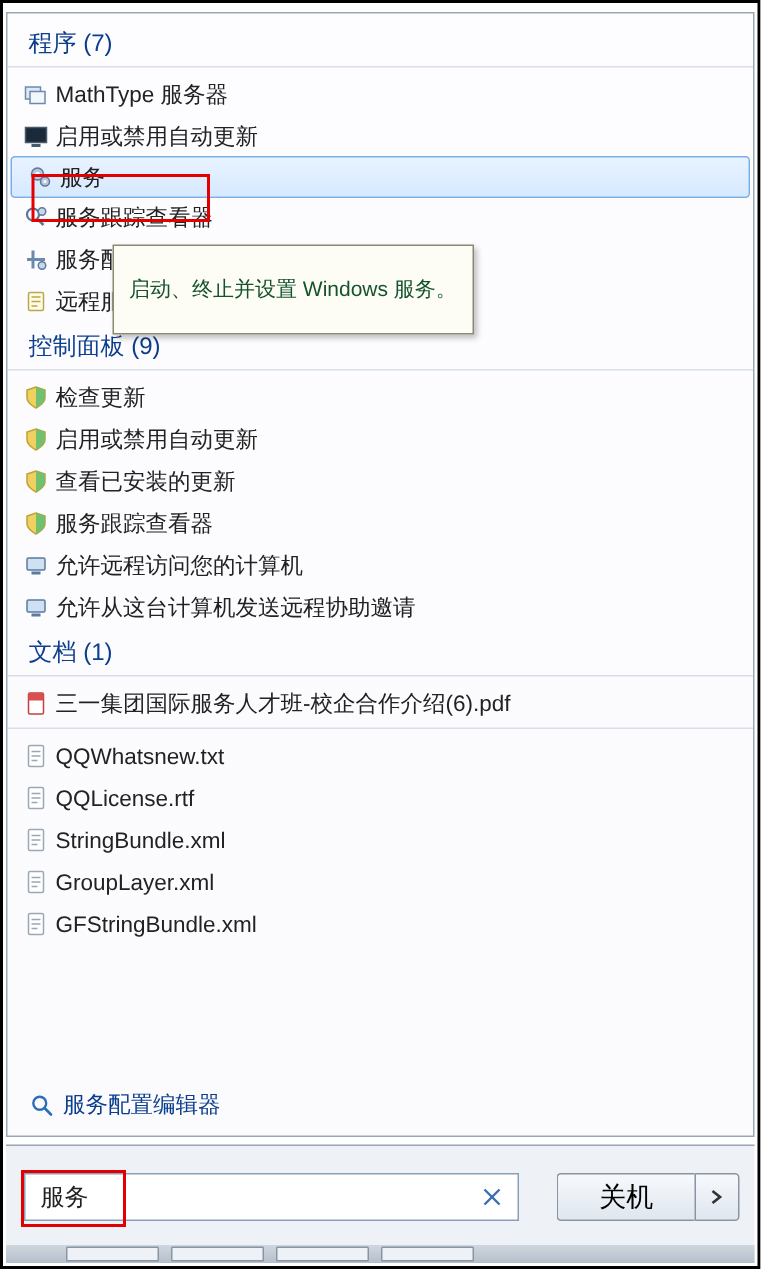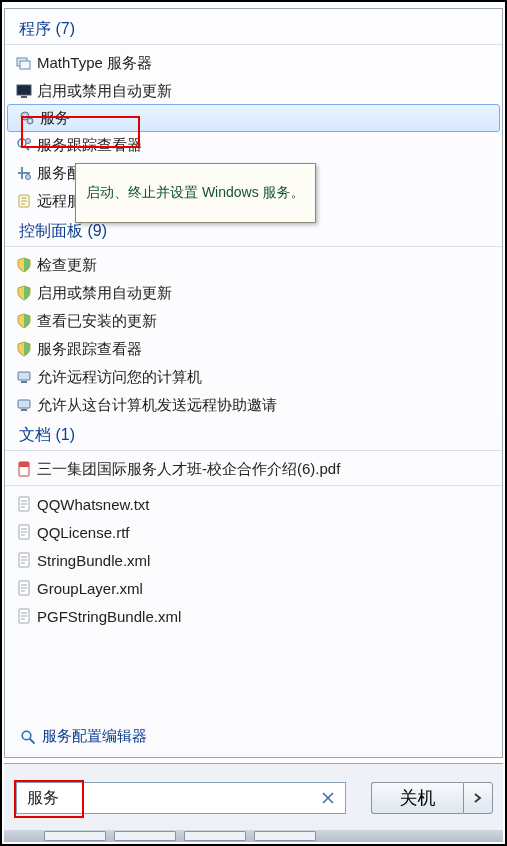--- a/index.html
+++ b/index.html
@@ -356,21 +356,21 @@
           </div>
           <div class="item">
             <span class="icon">
               <svg width="16" height="16" viewBox="0 0 16 16">
                 <rect x="3" y="1" width="10" height="14" rx="1" fill="#fff" stroke="#9aa7b4"></rect>
                 <line x1="5" y1="5" x2="11" y2="5" stroke="#9aa7b4"></line>
                 <line x1="5" y1="8" x2="11" y2="8" stroke="#9aa7b4"></line>
                 <line x1="5" y1="11" x2="9" y2="11" stroke="#9aa7b4"></line>
               </svg>
             </span>
-            <span>PGFStringBundle.xml</span>
+            <span>GFStringBundle.xml</span>
           </div>
         </div>
 
     </div>
 
     <div class="highlight-box" style="left:16px; top:107px; width:115px; height:28px;"></div>
 
     <div class="tooltip">启动、终止并设置 Windows 服务。</div>
   </div>
 

